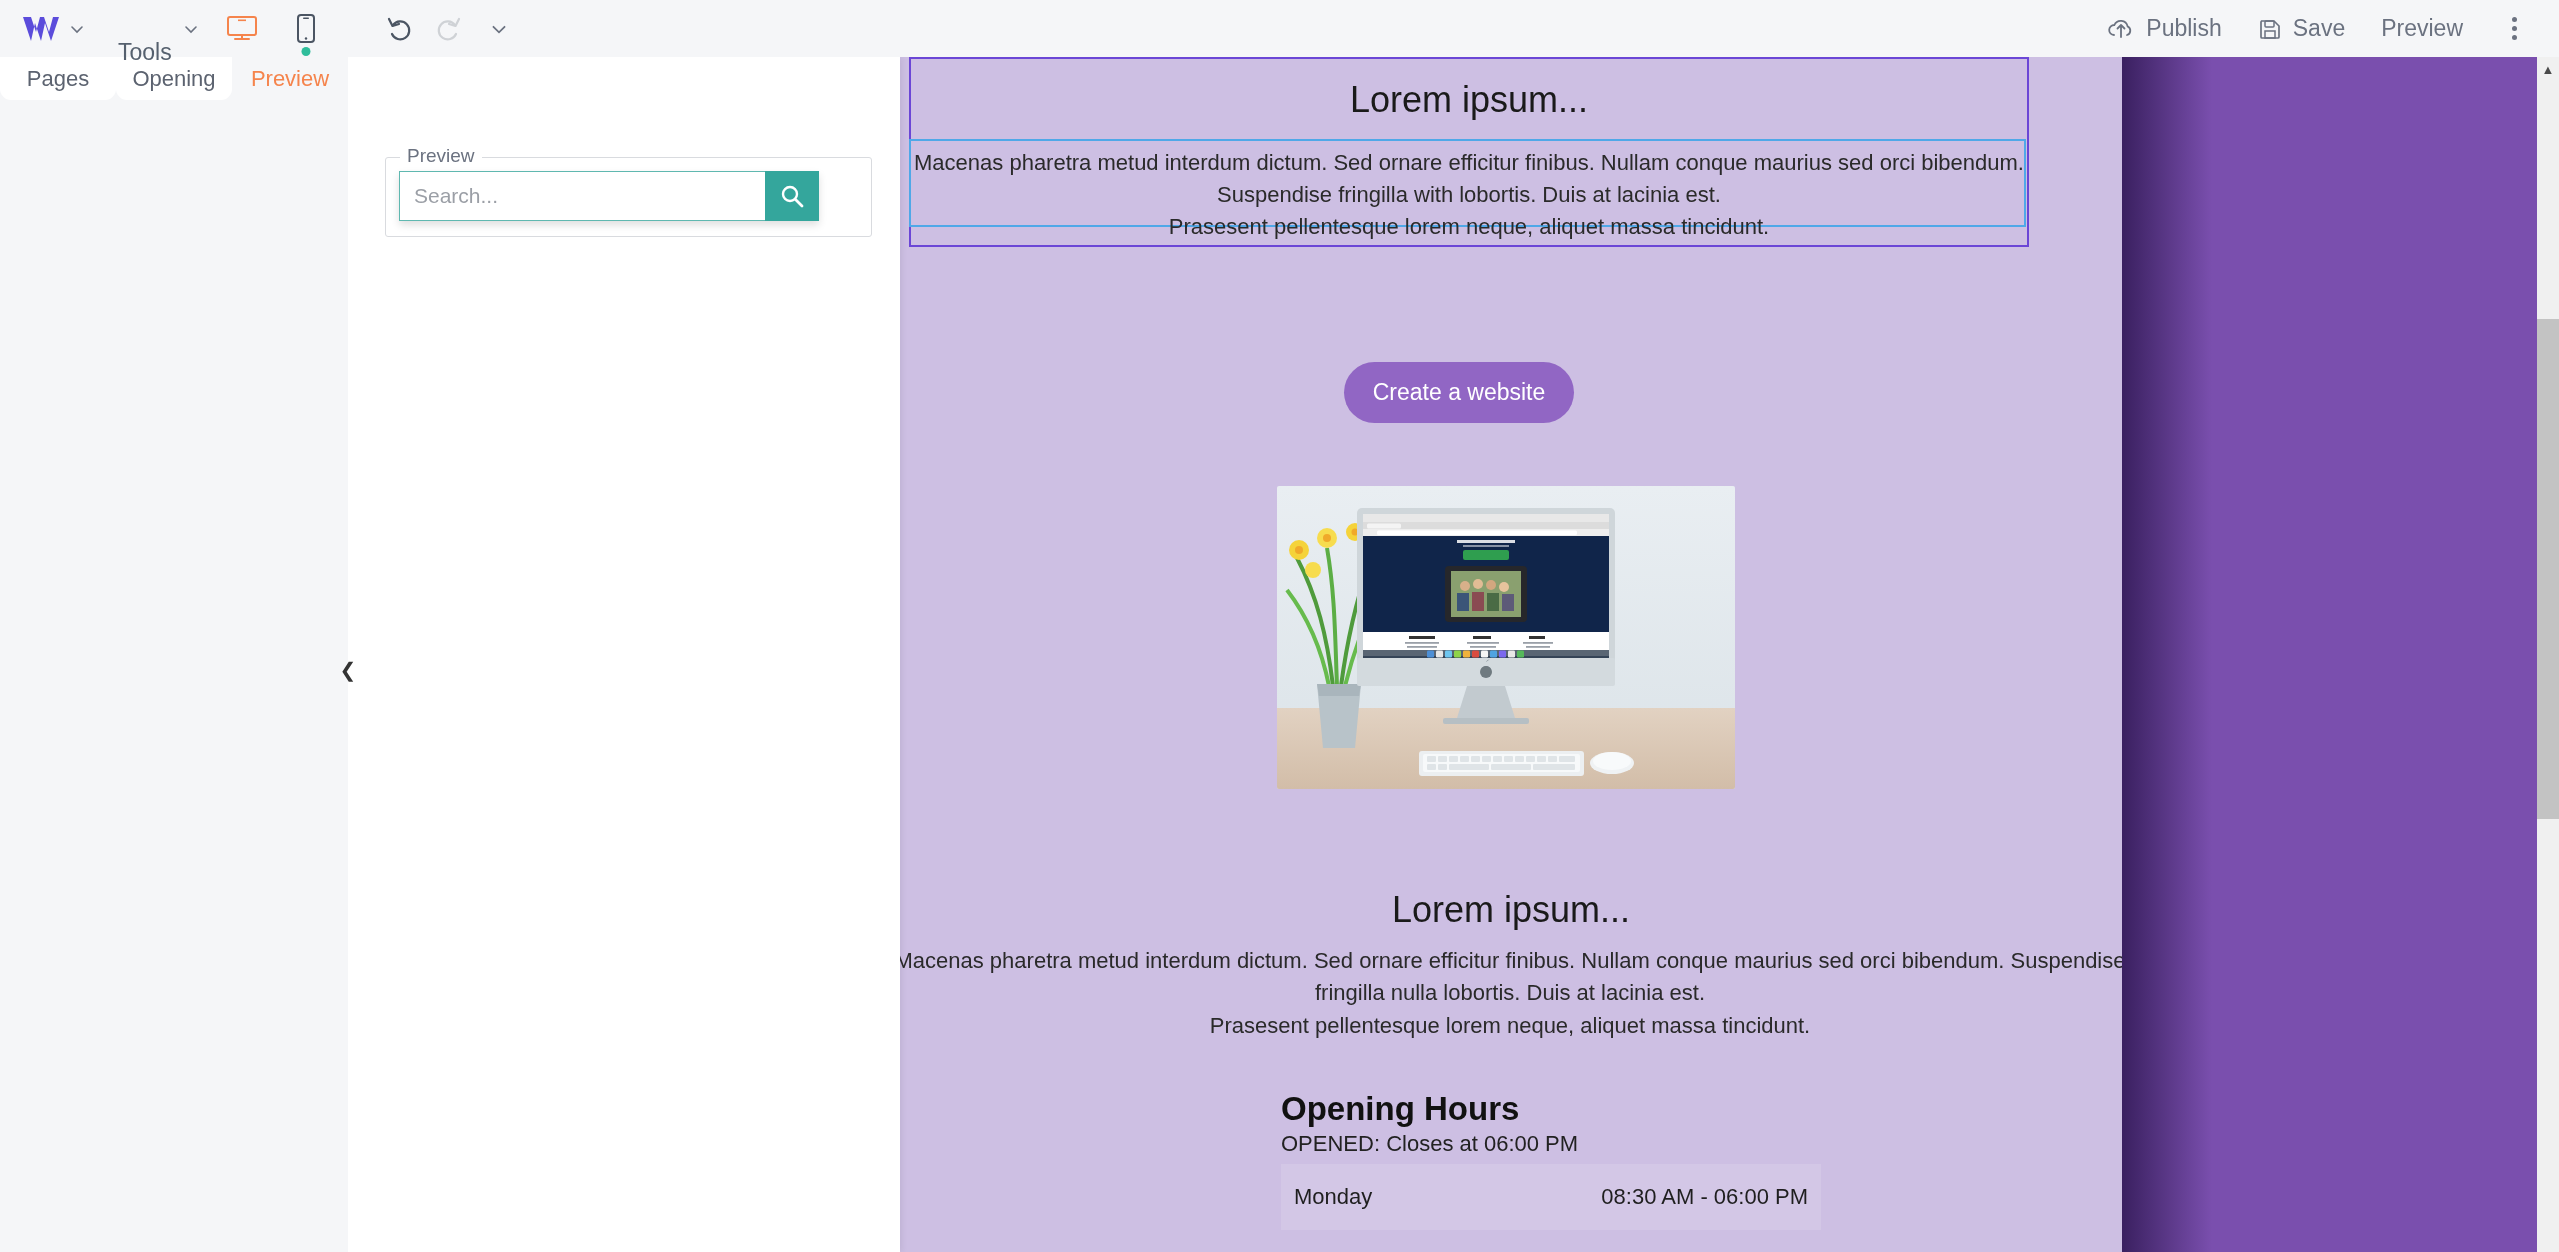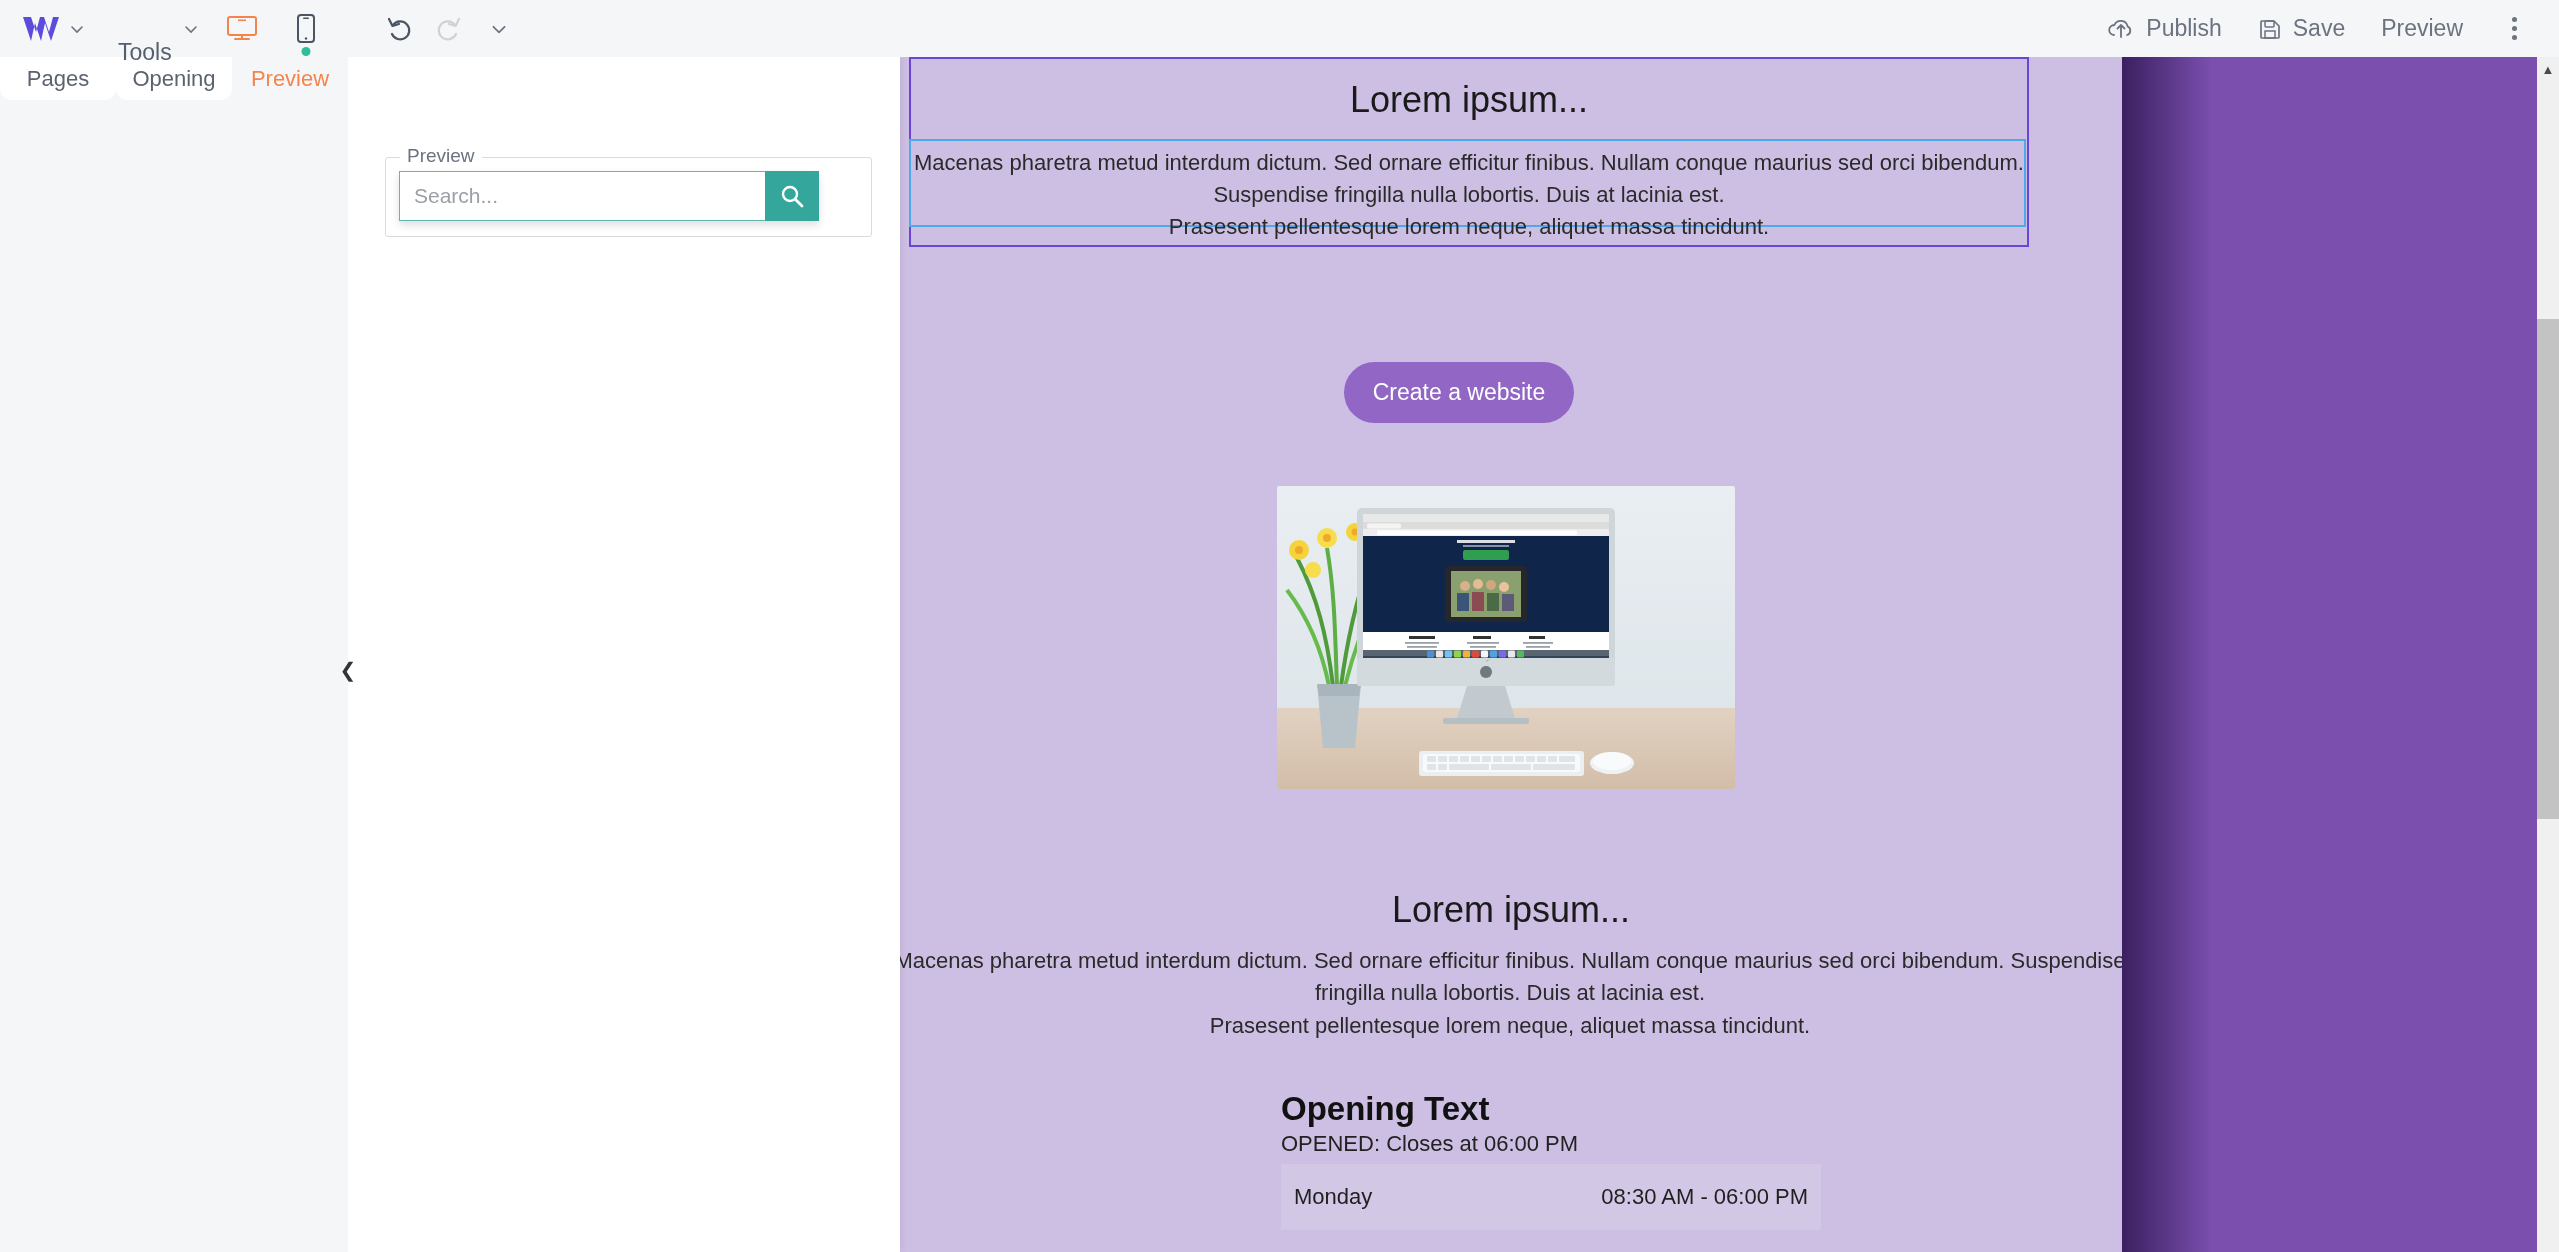--- a/index.html
+++ b/index.html
@@ -436,21 +436,21 @@
 
 <div class="collapse">❮</div>
 
 <div class="canvas">
   <div class="canvas-inner">
     <div class="sel-outer"></div>
     <div class="c-title">Lorem ipsum...</div>
     <div class="sel-inner"></div>
     <div class="c-para">
       <div>Macenas pharetra metud interdum dictum. Sed ornare efficitur finibus. Nullam conque maurius sed orci bibendum.</div>
-      <div>Suspendise fringilla nulla lobortis. Duis at lacinia est.</div>
+      <div>Suspendise fringilla with lobortis. Duis at lacinia est.</div>
       <div>Prasesent pellentesque lorem neque, aliquet massa tincidunt.</div>
     </div>
 
     <div class="cta">Create a website</div>
 
     <div class="photo">
       <svg width="458" height="303" viewBox="0 0 458 303">
         <defs>
           <linearGradient id="wall" x1="0" y1="0" x2="0" y2="1">
             <stop offset="0" stop-color="#e9eef2"></stop>
@@ -571,21 +571,21 @@
     </div>
 
     <div class="c-title2">Lorem ipsum...</div>
     <div class="c-para2">
       <div>Macenas pharetra metud interdum dictum. Sed ornare efficitur finibus. Nullam conque maurius sed orci bibendum. Suspendise</div>
       <div>fringilla nulla lobortis. Duis at lacinia est.</div>
       <div>Prasesent pellentesque lorem neque, aliquet massa tincidunt.</div>
     </div>
 
     <div class="oh">
-      <div class="oh-ttl">Opening Text</div>
+      <div class="oh-ttl">Opening Hours</div>
       <div class="oh-sub">OPENED: Closes at 06:00 PM</div>
       <div class="oh-row alt">
         <div class="oh-day">Monday</div>
         <div class="oh-time">08:30 AM - 06:00 PM</div>
       </div>
       <div class="oh-row">
         
         
       </div>
     </div>

